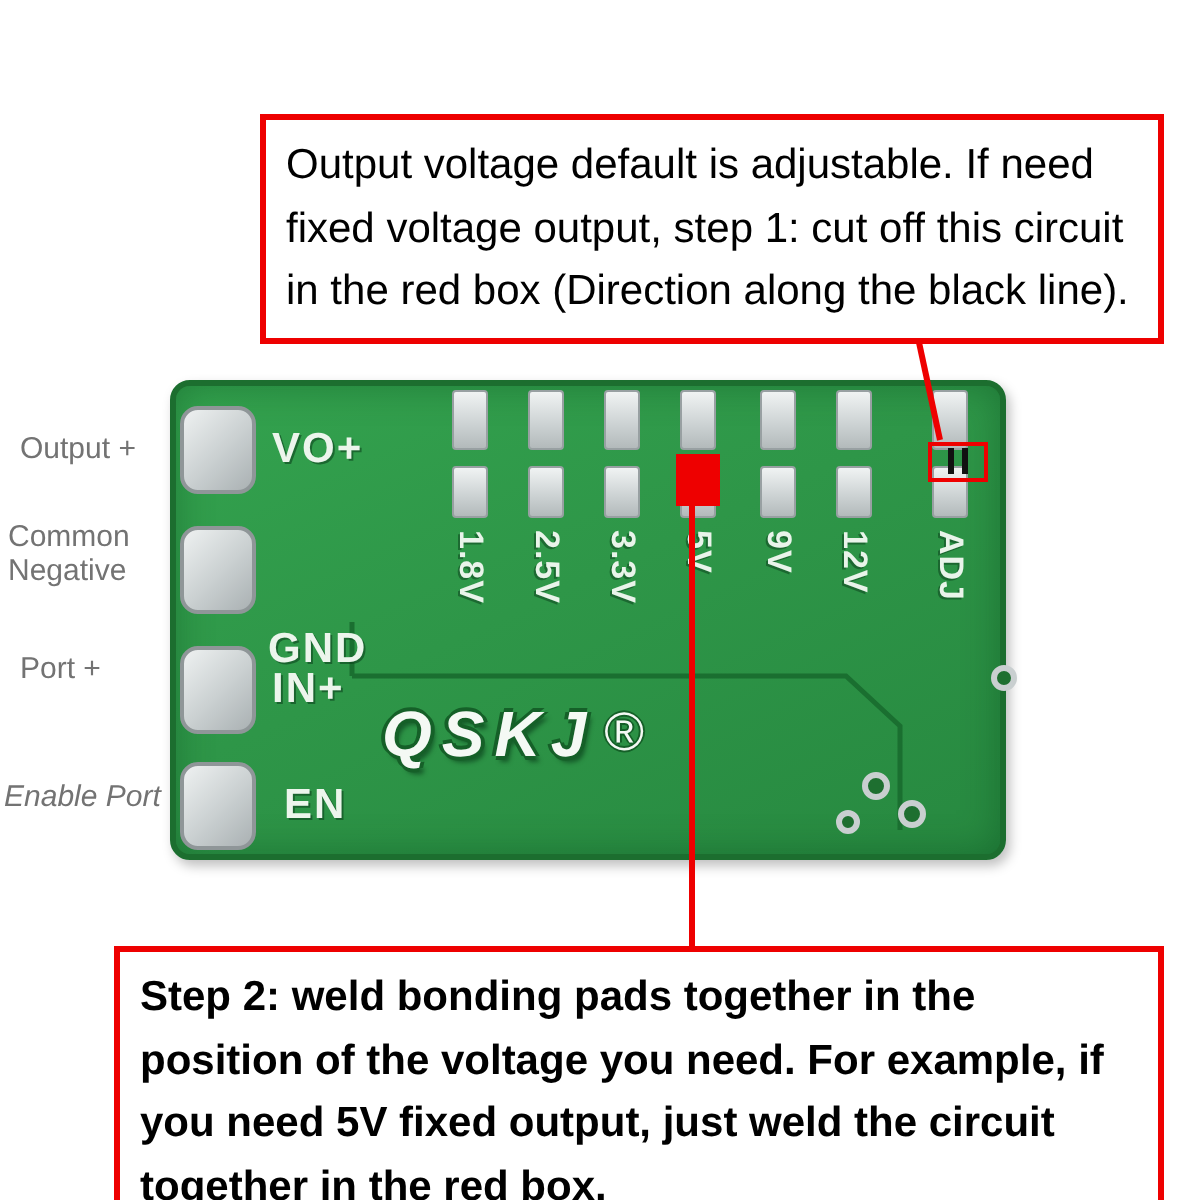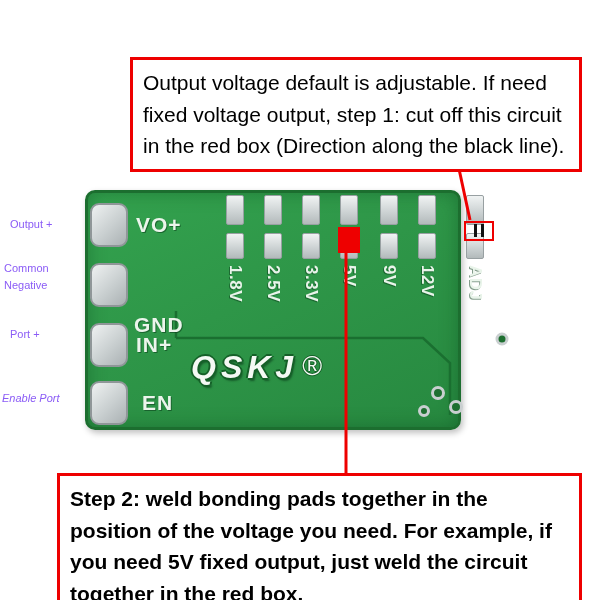--- a/index.html
+++ b/index.html
@@ -15,21 +15,21 @@
     font-size:21px;line-height:1.5;color:#000;z-index:6;
   }
   .note-top{left:130px;top:57px;width:452px;}
   .note-bottom{left:57px;top:473px;width:525px;font-weight:bold;}
 
   
   .overlay{position:absolute;left:0;top:0;z-index:5;pointer-events:none;}
 
   
   .pcb{
-    position:absolute;left:85px;top:190px;width:376px;height:240px;
+    position:absolute;left:85px;top:190px;width:418px;height:240px;
     background:linear-gradient(155deg,#33a24e 0%,#2e9648 45%,#278940 100%);
     border:3px solid #1c6e2f;border-radius:10px;box-sizing:border-box;
     box-shadow:inset 0 0 18px rgba(0,60,20,.35), 2px 3px 6px rgba(0,0,0,.25);
     z-index:1;
   }
   .trace-svg{position:absolute;left:0;top:0;width:429px;height:234px;}
 
   
   .edge-pad{
     position:absolute;left:2px;width:38px;height:44px;border-radius:9px;
@@ -75,21 +75,21 @@
   .brand-wrap{position:absolute;left:103px;top:156px;display:flex;align-items:flex-start;z-index:2;}
   .brand{
     font-size:32px;font-weight:bold;font-style:italic;letter-spacing:5px;
     color:#f4f9f4;
     text-shadow:-2px 0 #156028,2px 0 #156028,0 -2px #156028,0 2px #156028,2px 3px 2px rgba(0,40,15,.5);
   }
   .reg-mark{font-size:27px;color:#f4f9f4;margin:2px 0 0 4px;
     text-shadow:-1px 0 #156028,1px 0 #156028,0 -1px #156028,0 1px #156028;}
 
   
-  .side-label{position:absolute;color:#8b5cf6;font-size:11px;line-height:17px;z-index:2;}
+  .side-label{position:absolute;color:#737373;font-size:15px;line-height:17px;z-index:2;}
 </style>
 </head>
 <body>
 
 <div class="stage">
 
   <div class="note-box note-top">
     <span>Output voltage default is adjustable. If need fixed voltage output, step 1: cut off this circuit in the red box (Direction along the black line).</span>
   </div>
 

